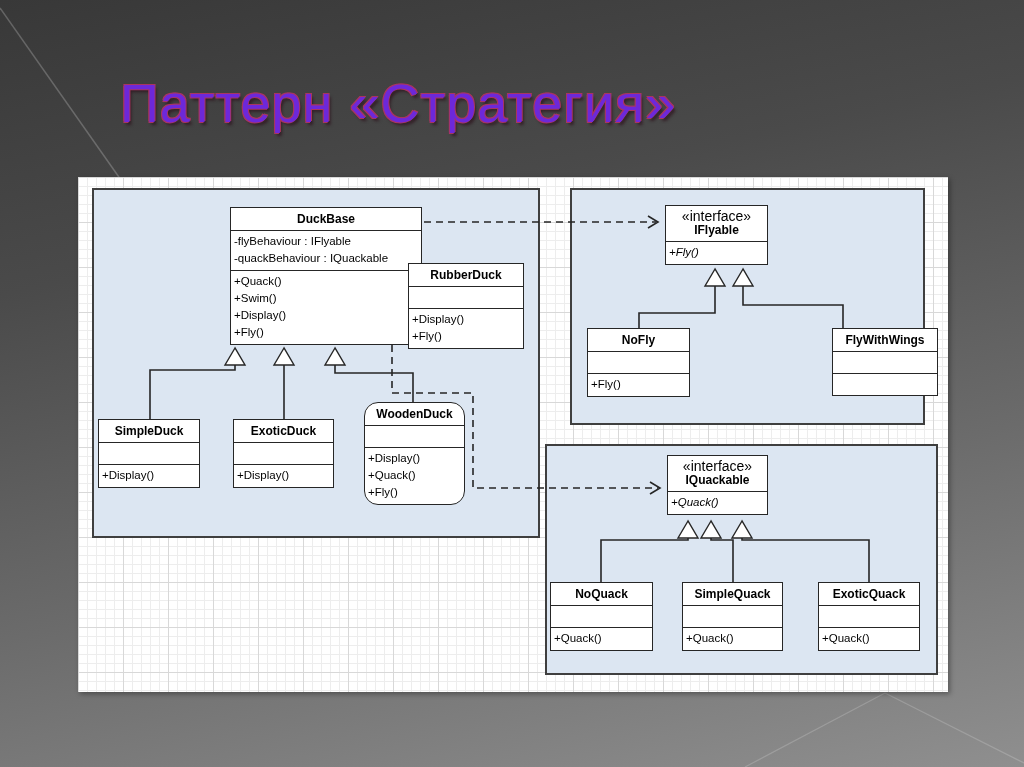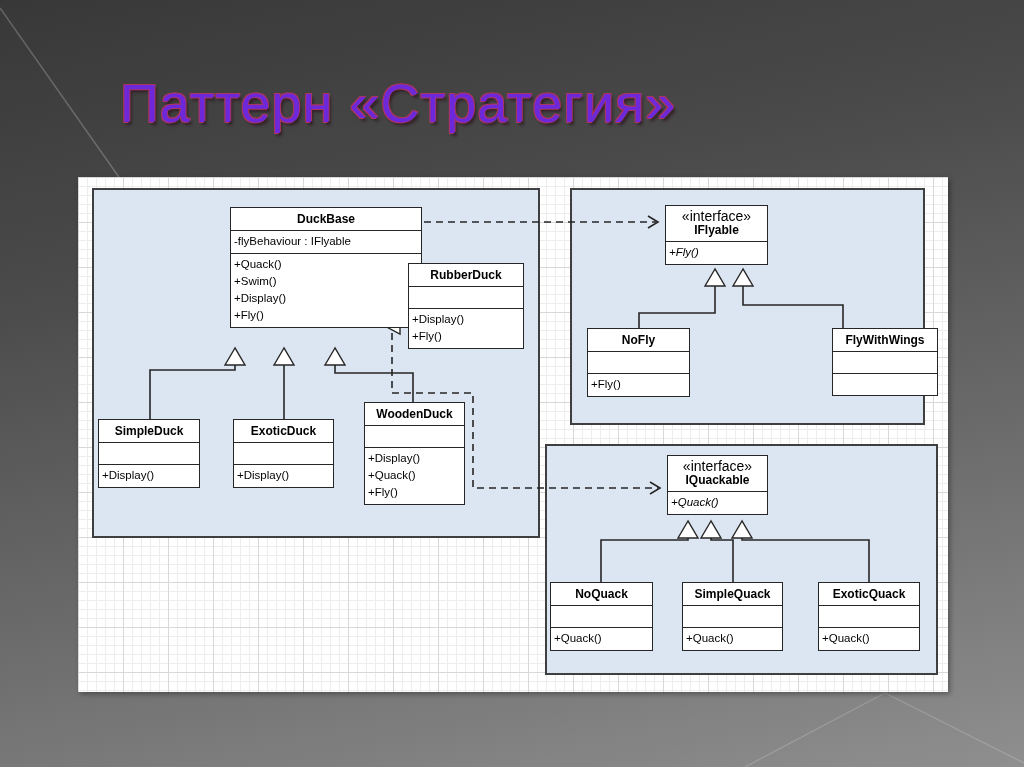--- a/index.html
+++ b/index.html
@@ -95,20 +95,21 @@
     <polyline class="chev" points="570,39 580,45 570,51"></polyline>
     <path class="conn dashed" d="M304,82 H314 V216 H395 V311 H580"></path>
     <polyline class="chev" points="572,305 582,311 572,317"></polyline>
   </svg>
 <div class="uml-class" style="left: 112px; top: 30px; width: 192px; margin-left: 40px;">
       <div class="uml-hd">
         <span class="uml-name">DuckBase</span>
       </div>
       <div class="uml-cmp">
         <div class="uml-row">-flyBehaviour : IFlyable</div>
+        <div class="uml-row">-quackBehaviour : IQuackable</div>
       </div>
       <div class="uml-cmp">
         <div class="uml-row">+Quack()</div>
         <div class="uml-row">+Swim()</div>
         <div class="uml-row">+Display()</div>
         <div class="uml-row">+Fly()</div>
       </div>
     </div>
     <div class="uml-class" style="left: 330px; top: 86px; width: 116px;">
       <div class="uml-hd">
@@ -131,21 +132,21 @@
     </div>
     <div class="uml-class" style="left: 155px; top: 242px; width: 101px;">
       <div class="uml-hd">
         <span class="uml-name">ExoticDuck</span>
       </div>
       <div class="uml-cmp empty"></div>
       <div class="uml-cmp">
         <div class="uml-row">+Display()</div>
       </div>
     </div>
-    <div class="uml-class" style="left: 286px; top: 225px; width: 101px;">
+    <div class="uml-class" style="left: 286px; top: 225px; width: 101px; border-radius: 14px;">
       <div class="uml-hd">
         <span class="uml-name">WoodenDuck</span>
       </div>
       <div class="uml-cmp empty"></div>
       <div class="uml-cmp">
         <div class="uml-row">+Display()</div>
         <div class="uml-row">+Quack()</div>
         <div class="uml-row">+Fly()</div>
       </div>
     </div>

